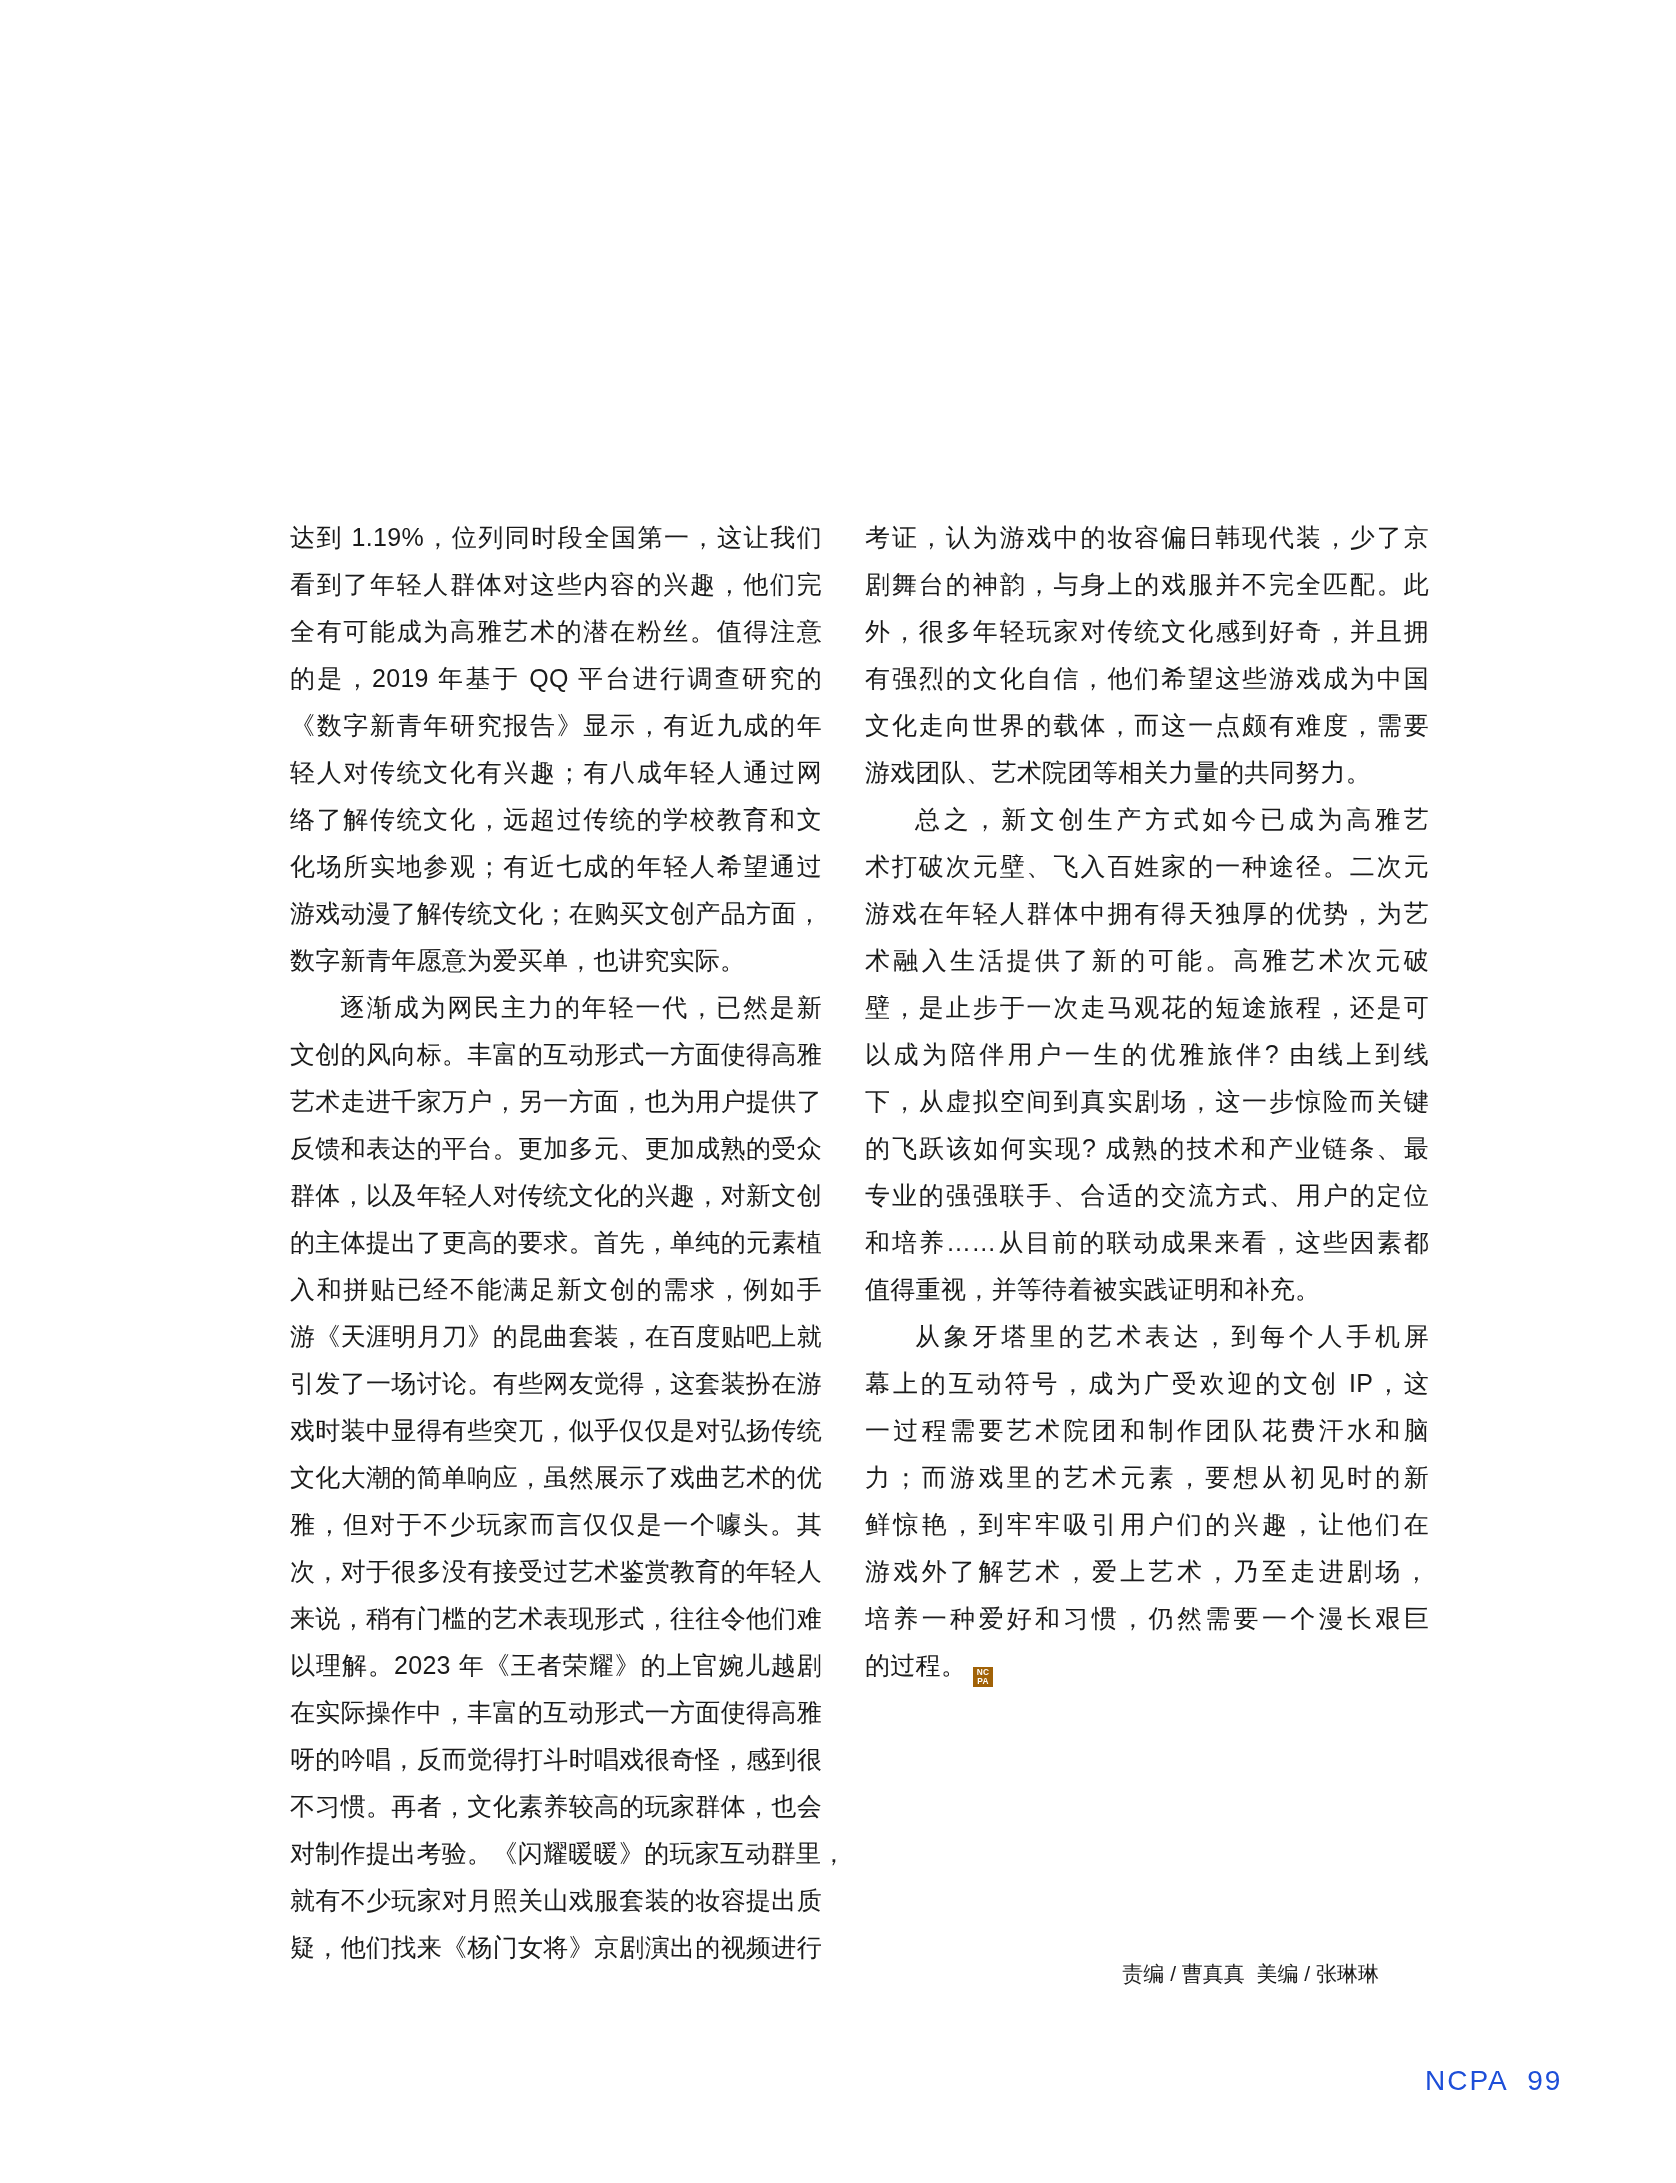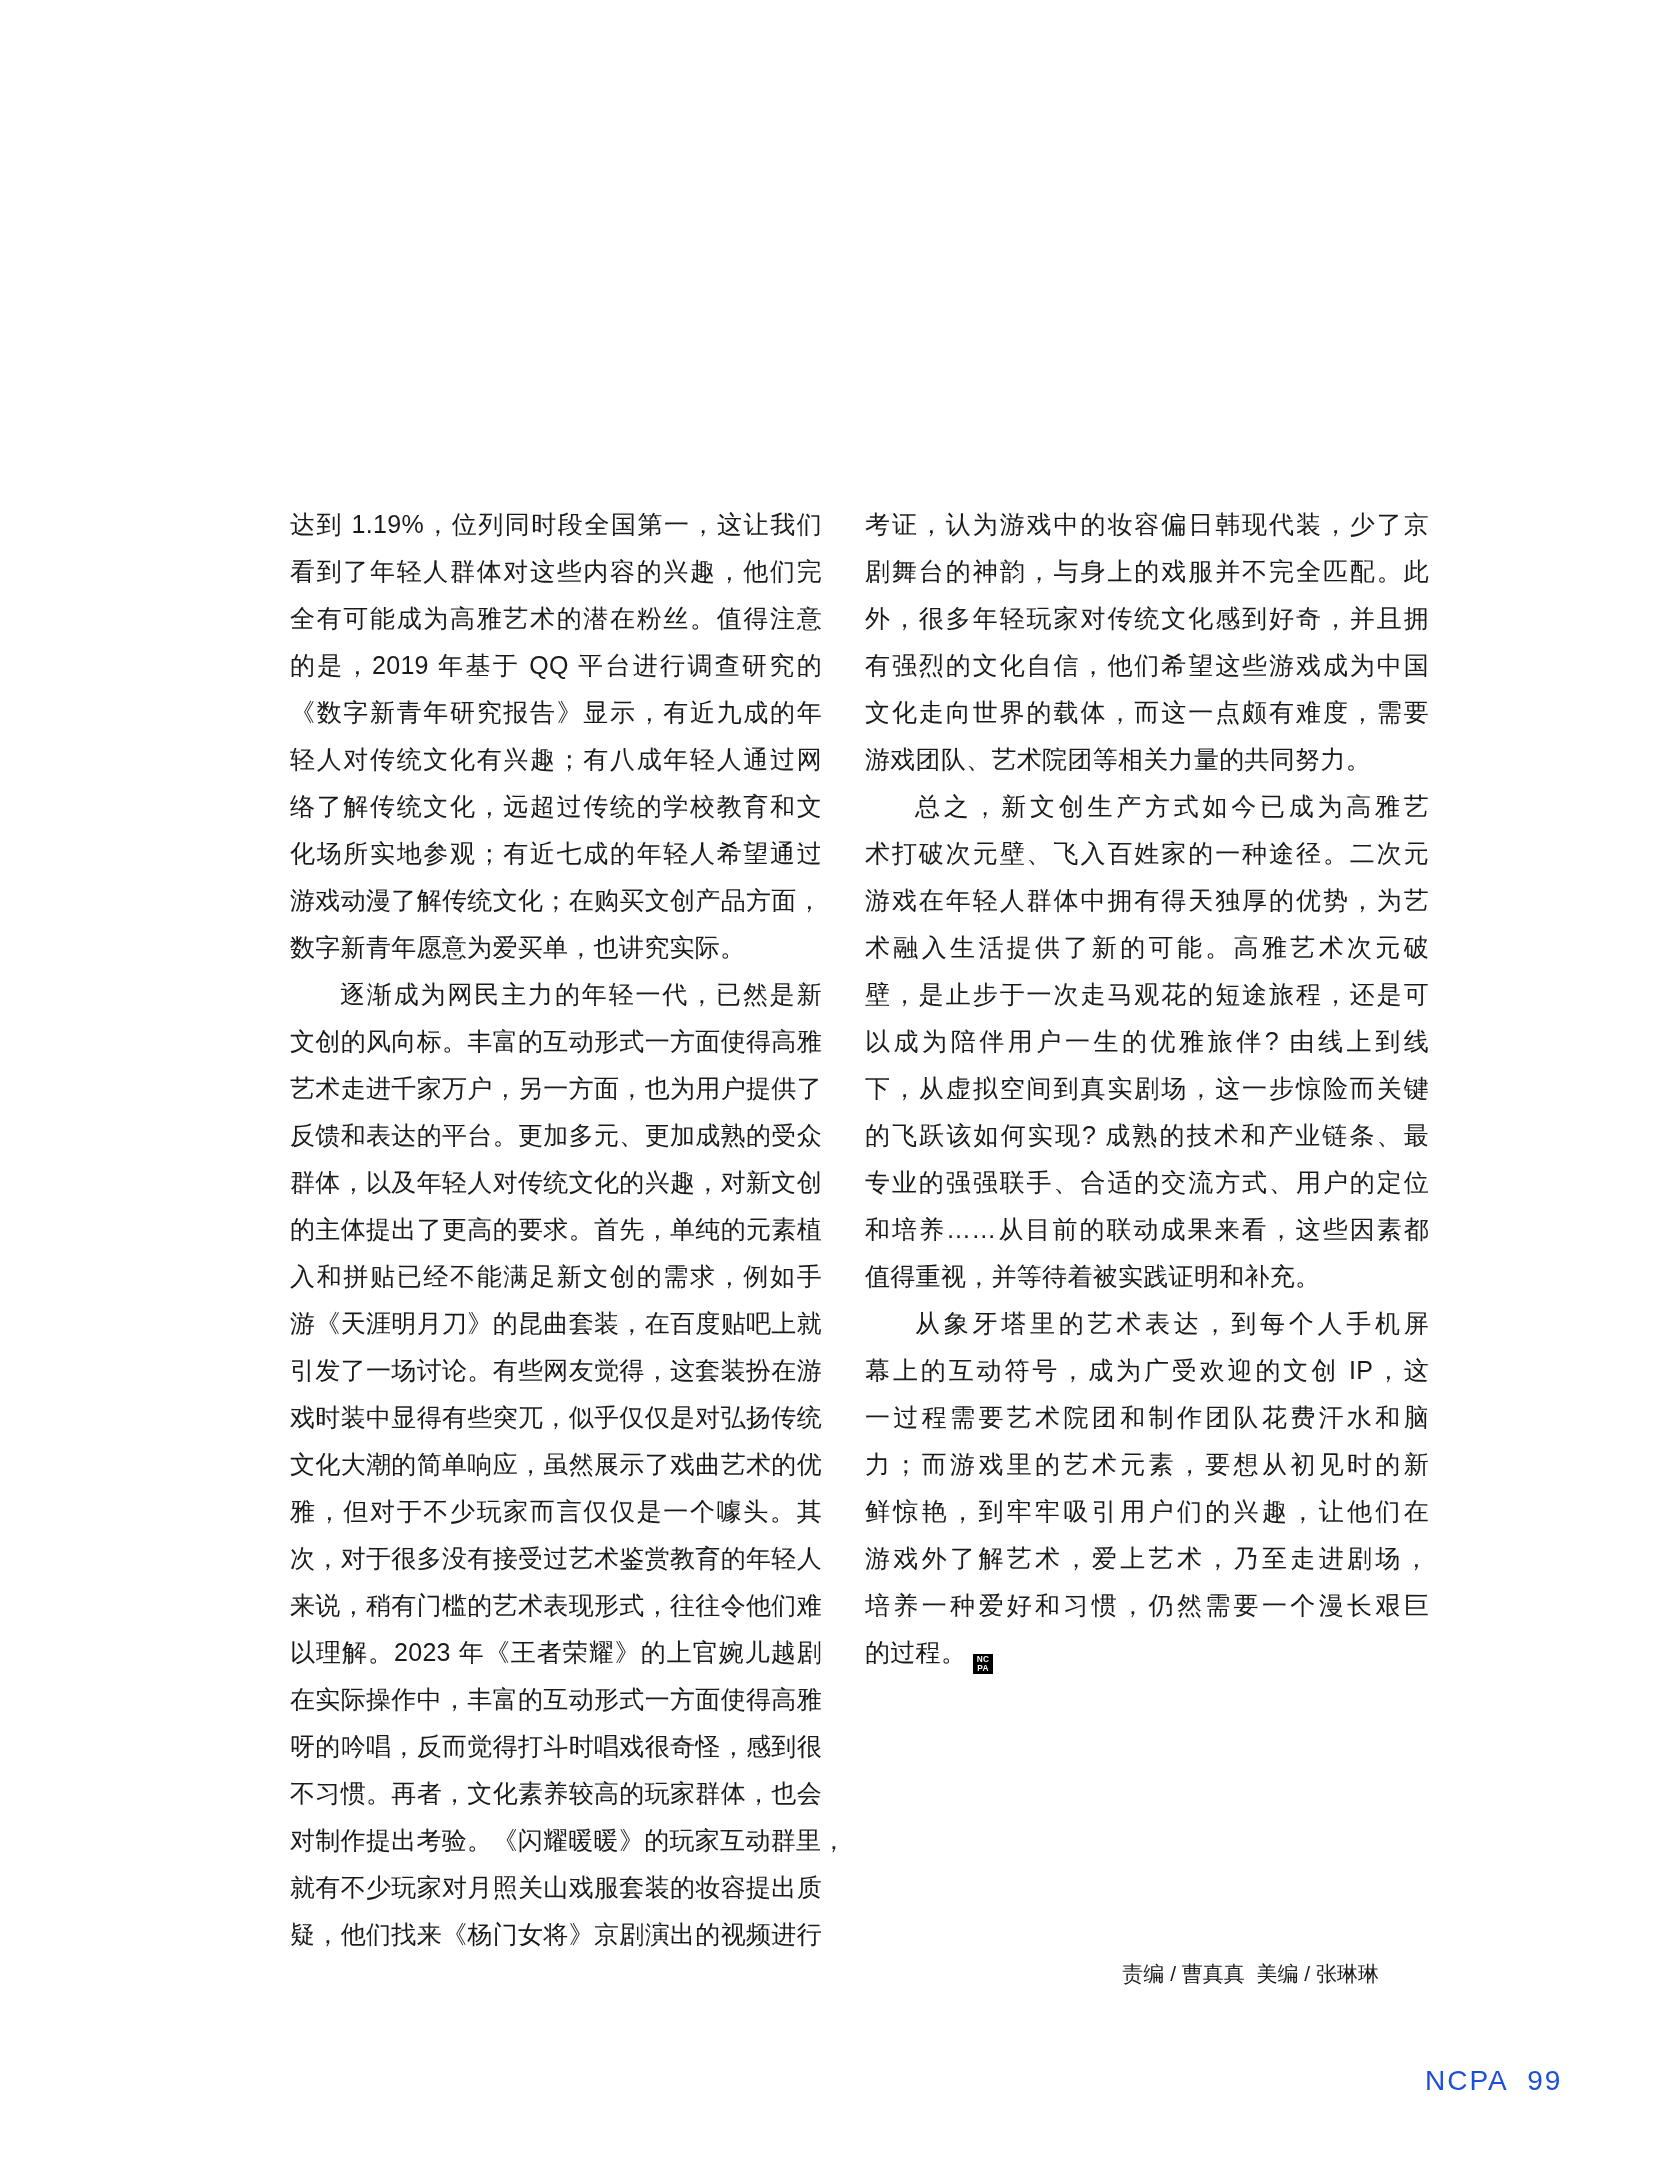--- a/index.html
+++ b/index.html
@@ -7,21 +7,21 @@
     position: relative;
     width: 1676px;
     height: 2183px;
     background: #ffffff;
     overflow: hidden;
     font-family: "Liberation Sans", "DejaVu Sans", sans-serif;
     color: #1a1a1a;
   }
   .col {
     position: absolute;
-    top: 501px;
+    top: 514px;
   }
   .col-left  { left: 290px;  width: 532px; }
   .col-right { left: 865px; width: 564px; }
   .line {
     font-size: 25px;
     line-height: 47px;
     height: 47px;
     text-align: justify;
     text-align-last: justify;
     letter-spacing: 0.3px;
@@ -126,21 +126,21 @@
       <div class="line"><span>专业的强强联手、合适的交流方式、用户的定位</span></div>
       <div class="line"><span>和培养……从目前的联动成果来看，这些因素都</span></div>
       <div class="line no-j"><span>值得重视，并等待着被实践证明和补充。</span></div>
       <div class="line ind"><span>从象牙塔里的艺术表达，到每个人手机屏</span></div>
       <div class="line"><span>幕上的互动符号，成为广受欢迎的文创 IP，这</span></div>
       <div class="line"><span>一过程需要艺术院团和制作团队花费汗水和脑</span></div>
       <div class="line"><span>力；而游戏里的艺术元素，要想从初见时的新</span></div>
       <div class="line"><span>鲜惊艳，到牢牢吸引用户们的兴趣，让他们在</span></div>
       <div class="line"><span>游戏外了解艺术，爱上艺术，乃至走进剧场，</span></div>
       <div class="line"><span>培养一种爱好和习惯，仍然需要一个漫长艰巨</span></div>
-      <div class="line no-j"><span>的过程。</span><span class="seal" style="background: #000000;">
+      <div class="line no-j"><span>的过程。</span><span class="seal" style="background: #a16207;">
           <span>NC</span>
           <span>PA</span>
         </span></div>
     </div>
   <div class="credits">责编 / 曹真真  美编 / 张琳琳</div>
   <div class="folio"><span>NCPA</span><span class="num">99</span></div>
 </div>
 
 
 </body></html>

